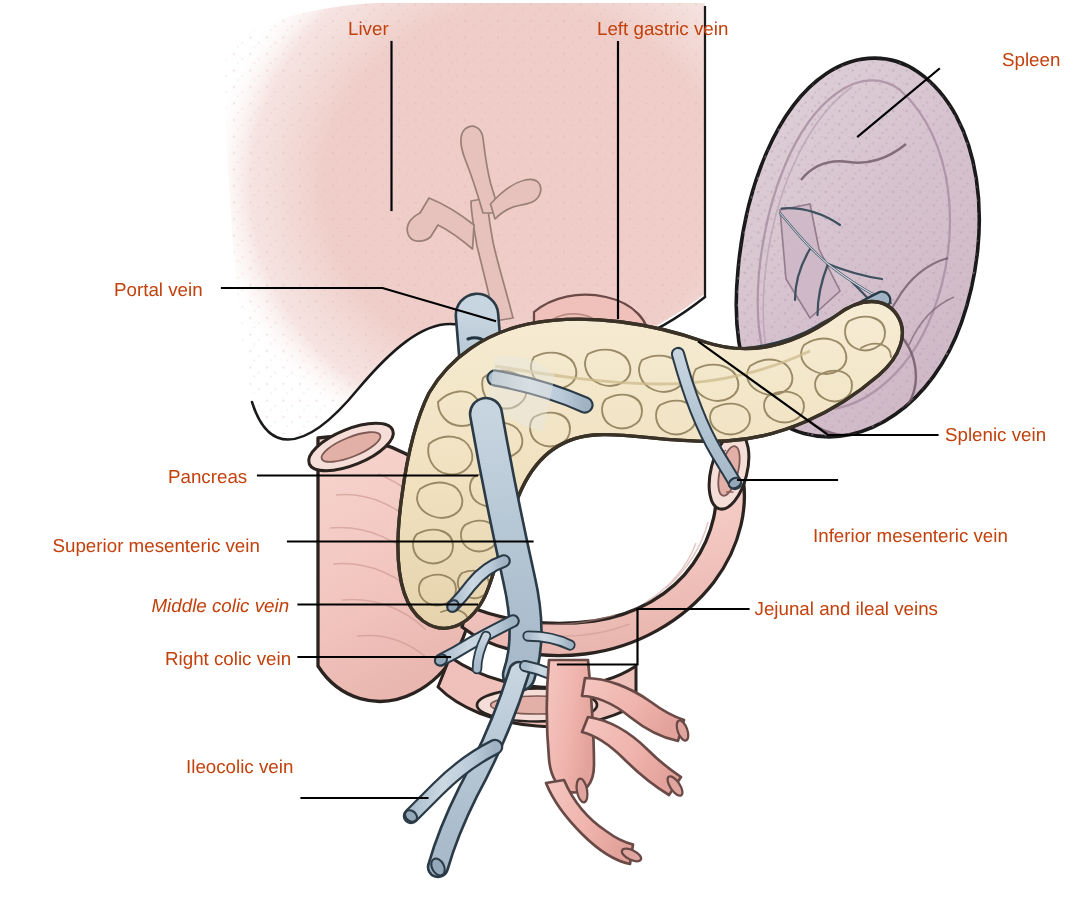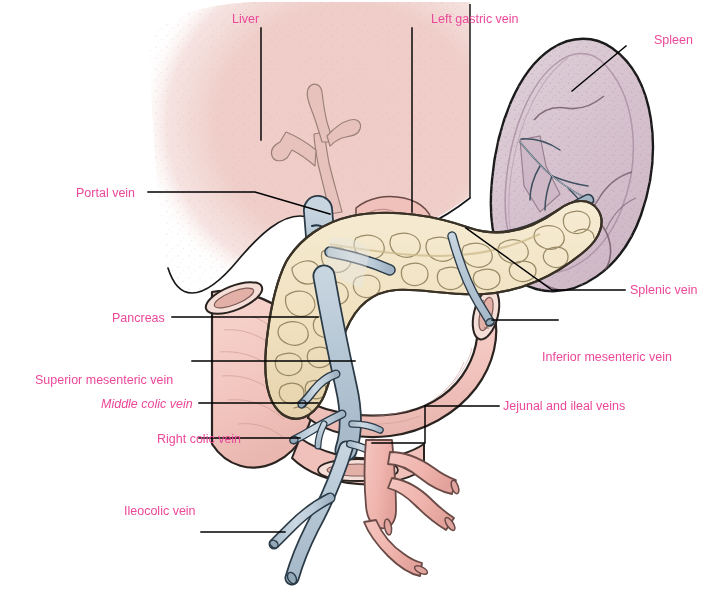--- a/index.html
+++ b/index.html
@@ -24,21 +24,21 @@
     position: absolute;
     left: 0;
     top: 0;
     width: 720px;
     height: 600px;
   }
   .lbl {
     position: absolute;
     font-family: "Liberation Sans", sans-serif;
     font-size: 12.5px;
-    color: #ec4899;
+    color: #c2410c;
     white-space: nowrap;
     line-height: 14px;
   }
   .lbl.bold { font-weight: normal; }
 </style>
 </head>
 <body>
 
 <div id="stage">
 
@@ -341,26 +341,26 @@
         <path d="M 192 361 L 355 361"></path>
         <path d="M 199 403 L 318 403"></path>
         <path d="M 499 406 L 425 406 L 425 443 L 372 443"></path>
         <path d="M 199 438 L 300 438"></path>
         <path d="M 201 532 L 285 532"></path>
       </g>
   </svg>
 
   <div id="labels">
       <div class="lbl" style="left: 232px; top: 12px;">Liver</div>
-      <div class="lbl" style="left: 431px; top: 12px;">Left gastric vein</div>
-      <div class="lbl" style="left: 654px; top: 33px; text-align: right;">Spleen</div>
+      <div class="lbl" style="left: 398px; top: 12px;">Left gastric vein</div>
+      <div class="lbl" style="left: 668px; top: 33px; text-align: right;">Spleen</div>
       <div class="lbl bold" style="left: 76px; top: 186px; width: auto;">Portal vein</div>
       <div class="lbl bold" style="left: 630px; top: 283px;">Splenic vein</div>
       <div class="lbl" style="left: 112px; top: 311px; width: auto; text-align: right;">Pancreas</div>
       <div class="lbl" style="left: 542px; top: 313px; margin-top: 37px;">Inferior mesenteric vein</div>
-      <div class="lbl bold" style="left: 35px; top: 373px; width: auto;">Superior mesenteric vein</div>
+      <div class="lbl bold" style="left: 35px; top: 357px; width: auto;">Superior mesenteric vein</div>
       <div class="lbl" style="left: 101px; top: 397px; width: auto; font-style: italic;">Middle colic vein</div>
       <div class="lbl" style="left: 503px; top: 399px; text-align: center;">Jejunal and ileal veins</div>
-      <div class="lbl" style="left: 110px; top: 432px; width: auto; margin-left: 47px;">Right colic vein</div>
+      <div class="lbl" style="left: 110px; top: 432px; width: auto;">Right colic vein</div>
       <div class="lbl" style="left: 124px; top: 504px; width: auto;">Ileocolic vein</div>
     </div>
 
 </div>
 
 </body></html>

